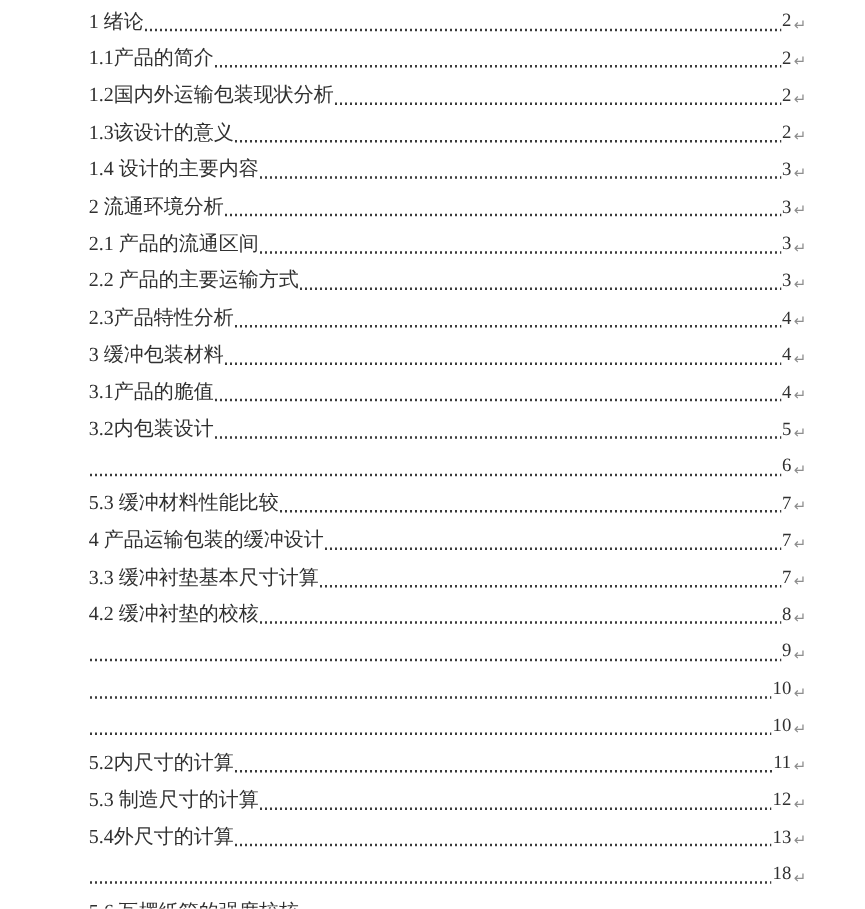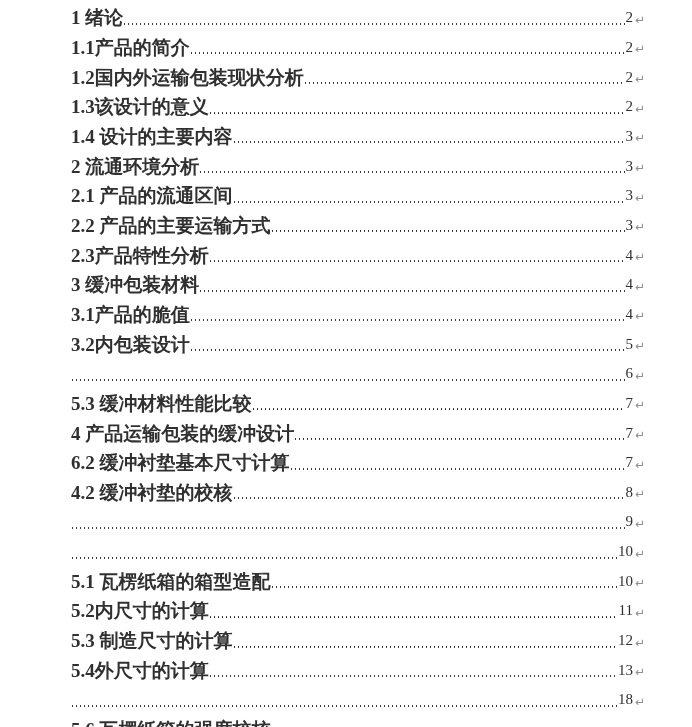--- a/index.html
+++ b/index.html
@@ -18,24 +18,23 @@
   }
   .toc {
     padding: 3px 57px 0 71px;
   }
   .row {
     display: flex;
     align-items: center;
     height: 29.67px;
   }
   .label {
-    font-size: 19px;
+    font-size: 16px;
     line-height: 1;
     white-space: nowrap;
-    font-weight: bold;
   }
   .leader {
     flex: 1 1 auto;
     height: 2px;
     margin: 0 1px;
     transform: translateY(6px);
     background: repeating-linear-gradient(to right, #3a3a3a 0 1.4px, transparent 1.4px 4px);
   }
   .page {
     font-size: 15px;
@@ -143,21 +142,21 @@
         <span class="page">7</span>
         <span class="pilcrow">↵</span>
       </div>
       <div class="row">
         <span class="label">4 产品运输包装的缓冲设计</span>
         <span class="leader"></span>
         <span class="page">7</span>
         <span class="pilcrow">↵</span>
       </div>
       <div class="row">
-        <span class="label">6.2 缓冲衬垫基本尺寸计算</span>
+        <span class="label">3.3 缓冲衬垫基本尺寸计算</span>
         <span class="leader"></span>
         <span class="page">7</span>
         <span class="pilcrow">↵</span>
       </div>
       <div class="row">
         <span class="label">4.2 缓冲衬垫的校核</span>
         <span class="leader"></span>
         <span class="page">8</span>
         <span class="pilcrow">↵</span>
       </div>
@@ -165,21 +164,20 @@
         <span class="leader"></span>
         <span class="page">9</span>
         <span class="pilcrow">↵</span>
       </div>
       <div class="row">
         <span class="leader"></span>
         <span class="page">10</span>
         <span class="pilcrow">↵</span>
       </div>
       <div class="row">
-        <span class="label">5.1 瓦楞纸箱的箱型造配</span>
         <span class="leader"></span>
         <span class="page">10</span>
         <span class="pilcrow">↵</span>
       </div>
       <div class="row">
         <span class="label">5.2内尺寸的计算</span>
         <span class="leader"></span>
         <span class="page">11</span>
         <span class="pilcrow">↵</span>
       </div>

